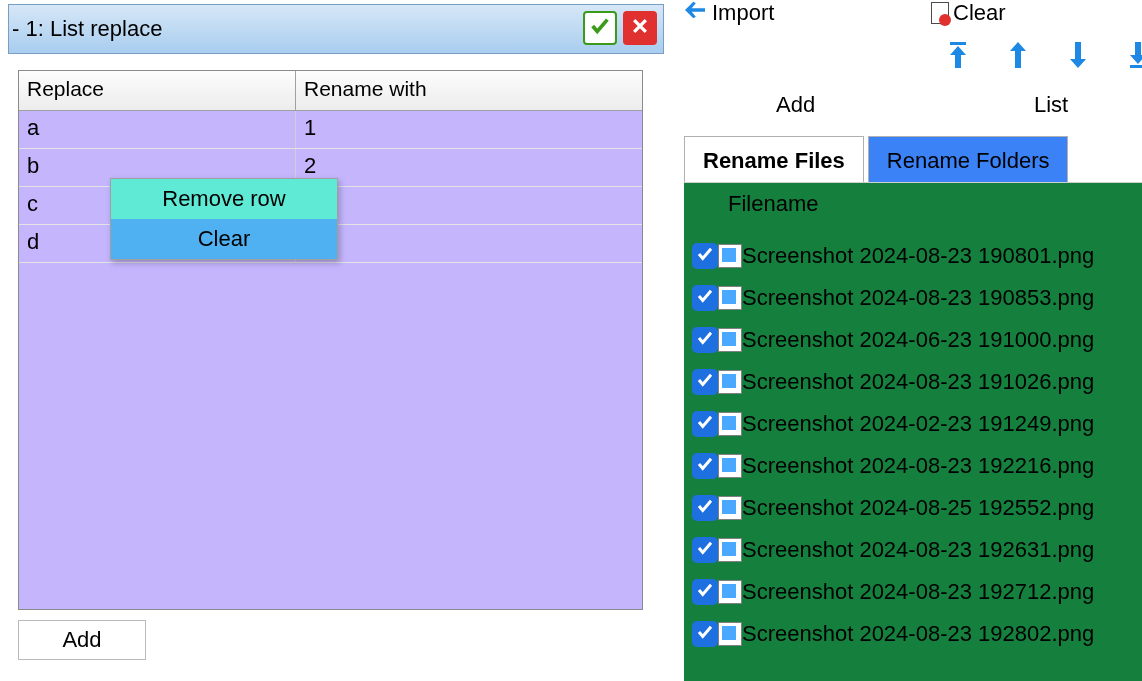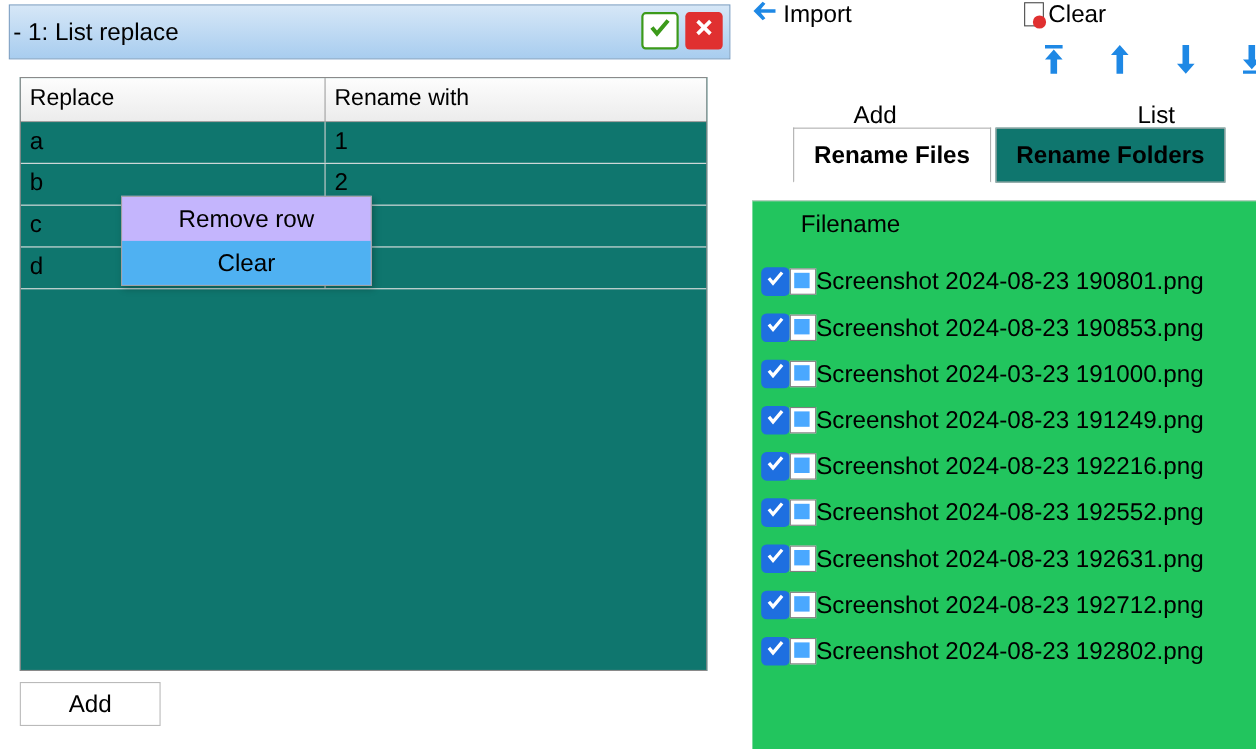--- a/index.html
+++ b/index.html
@@ -33,21 +33,21 @@
     background: #e03030; display: flex; align-items: center; justify-content: center;
     cursor: pointer;
   }
   .btn-close svg { width: 20px; height: 20px; }
 
   .table-wrap {
     position: absolute;
     left: 18px; top: 70px;
     width: 625px; height: 540px;
     border: 1px solid #8a8a8a;
-    background: #0f766e;
+    background: #c4b5fd;
   }
   .thead {
     display: flex; height: 40px;
     background: linear-gradient(#fdfdfd, #ececec);
     border-bottom: 1px solid #a0a0a0;
   }
   .th {
     padding: 6px 8px; border-right: 1px solid #a0a0a0;
     font-size: 21px;
   }
@@ -61,21 +61,21 @@
     border-right: 1px solid #cfcfcf;
   }
   .td:first-child { width: 277px; }
   .td:last-child { flex: 1; border-right: none; }
 
   
   .ctx {
     position: absolute;
     left: 110px; top: 178px;
     width: 228px;
-    background: #c4b5fd;
+    background: #5eead4;
     border: 1px solid #a0a0a0;
     box-shadow: 2px 3px 6px rgba(0,0,0,0.25);
     z-index: 50;
     text-align: right;
   }
   .ctx-item {
     height: 40px; display: flex; align-items: center; justify-content: center;
     font-size: 22px; cursor: pointer;
   }
   .ctx-item.hover { background: #4fb1f2; }
@@ -129,36 +129,36 @@
   .arrow-btn svg { width: 24px; height: 30px; }
 
   .mid-labels {
     position: absolute; top: 92px; width: 100%;
     display: flex; font-size: 22px;
   }
   .mid-labels .lbl-add { position: absolute; left: 100px; }
   .mid-labels .lbl-list { position: absolute; left: 358px; }
 
   .tabs {
-    position: absolute; left: 8px; top: 116px;
-    display: flex; height: 50px; margin-left: 37px;
+    position: absolute; left: 8px; top: 136px;
+    display: flex; height: 50px;
   }
   .tab {
     border: 1px solid #b0b0b0; background: #fff;
     padding: 8px 18px; font-size: 22px; cursor: pointer;
     display: flex; align-items: center;
   }
   .tab.active { font-weight: 700; border-bottom: 1px solid #fff; }
-  .tab:not(.active) { background: #0f766e; font-weight: bold; }
+  .tab:not(.active) { background: #3b82f6; }
   .tab + .tab { margin-left: 4px; }
 
   .file-area {
     position: absolute; left: 8px; top: 182px; width: 458px; height: 499px;
     border-top: 1px solid #d0d0d0;
-    background: #22c55e;
+    background: #15803d;
   }
   .col-header {
     position: absolute; left: 44px; top: 8px; font-size: 22px;
   }
   .file-list {
     position: absolute; left: 0; top: 52px; width: 100%;
   }
   .file-row {
     height: 42px; display: flex; align-items: center; 
     padding-left: 8px;
@@ -308,48 +308,57 @@
           <div class="file-icon"></div>
           <span class="file-name">Screenshot 2024-08-23 190853.png</span>
         </div>
         <div class="file-row">
           <div class="chk">
             <span><svg viewBox="0 0 24 24">
                 <path fill="none" stroke="#fff" stroke-width="4" d="M4 12l5 6L20 5"></path>
               </svg></span>
           </div>
           <div class="file-icon"></div>
-          <span class="file-name">Screenshot 2024-03-23 191000.png</span>
-        </div>
-        <div class="file-row">
-          <div class="chk">
-            <span><svg viewBox="0 0 24 24">
-                <path fill="none" stroke="#fff" stroke-width="4" d="M4 12l5 6L20 5"></path>
-              </svg></span>
-          </div>
-          <div class="file-icon"></div>
-          <span class="file-name">Screenshot 2024-08-23 191249.png</span>
+          <span class="file-name">Screenshot 2024-06-23 191000.png</span>
+        </div>
+        <div class="file-row">
+          <div class="chk">
+            <span><svg viewBox="0 0 24 24">
+                <path fill="none" stroke="#fff" stroke-width="4" d="M4 12l5 6L20 5"></path>
+              </svg></span>
+          </div>
+          <div class="file-icon"></div>
+          <span class="file-name">Screenshot 2024-08-23 191026.png</span>
+        </div>
+        <div class="file-row">
+          <div class="chk">
+            <span><svg viewBox="0 0 24 24">
+                <path fill="none" stroke="#fff" stroke-width="4" d="M4 12l5 6L20 5"></path>
+              </svg></span>
+          </div>
+          <div class="file-icon"></div>
+          <span class="file-name">Screenshot 2024-02-23 191249.png</span>
         </div>
         <div class="file-row">
           <div class="chk">
             <span><svg viewBox="0 0 24 24">
                 <path fill="none" stroke="#fff" stroke-width="4" d="M4 12l5 6L20 5"></path>
               </svg></span>
           </div>
           <div class="file-icon"></div>
           <span class="file-name">Screenshot 2024-08-23 192216.png</span>
         </div>
         <div class="file-row">
           <div class="chk">
             <span><svg viewBox="0 0 24 24">
                 <path fill="none" stroke="#fff" stroke-width="4" d="M4 12l5 6L20 5"></path>
               </svg></span>
           </div>
           <div class="file-icon"></div>
-          <span class="file-name">Screenshot 2024-08-23 192552.png</span>
+          <span class="file-name">Screenshot 2024-08-25 192552.png</span>
         </div>
         <div class="file-row">
           <div class="chk">
             <span><svg viewBox="0 0 24 24">
                 <path fill="none" stroke="#fff" stroke-width="4" d="M4 12l5 6L20 5"></path>
               </svg></span>
           </div>
           <div class="file-icon"></div>
           <span class="file-name">Screenshot 2024-08-23 192631.png</span>
         </div>

